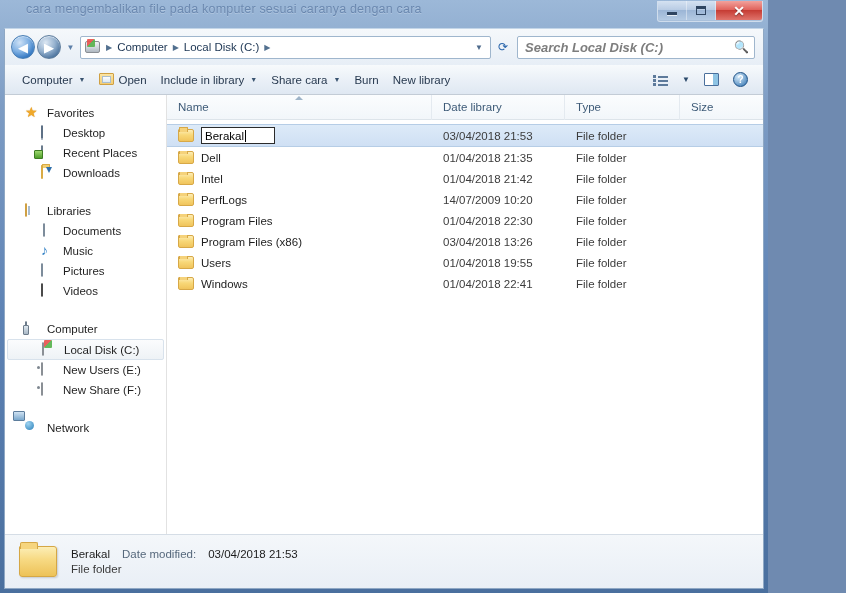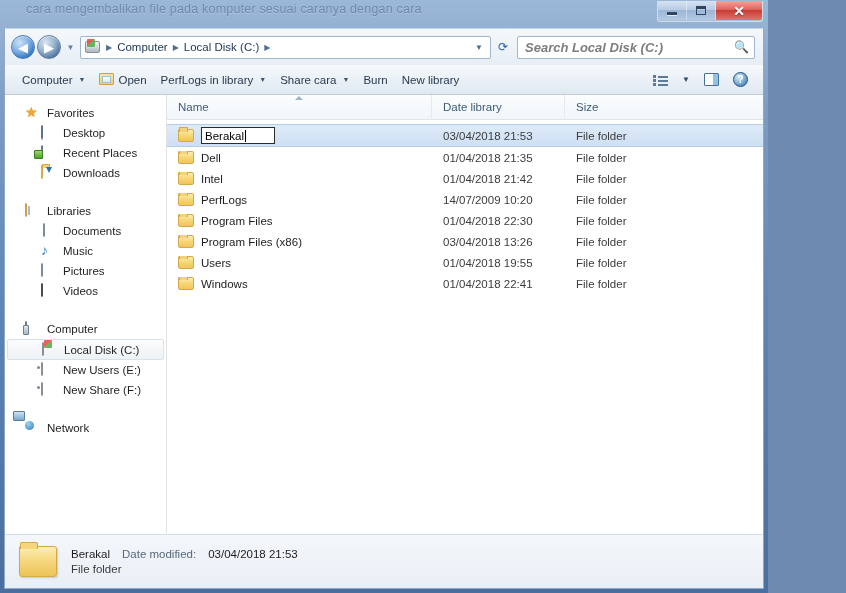--- a/index.html
+++ b/index.html
@@ -456,21 +456,21 @@
         <span>Computer</span>
         <span class="car">▼</span>
       </div>
       <div class="tb">
         <span class="tb-ico-open">
           <span class="ico-lib" style="display:block;"></span>
         </span>
         <span>Open</span>
       </div>
       <div class="tb">
-        <span>PerfLogs in library</span>
+        <span>Include in library</span>
         <span class="car">▼</span>
       </div>
       <div class="tb">
         <span>Share cara</span>
         <span class="car">▼</span>
       </div>
       <div class="tb">
         <span>Burn</span>
       </div>
       <div class="tb">
@@ -581,20 +581,23 @@
 
       <div class="listpane">
 
         <div class="headerrow">
           <div class="hcell hc-name">
             <span class="sortmark"></span>
             <span>Name</span>
           </div>
           <div class="hcell hc-date">
             <span>Date library</span>
+          </div>
+          <div class="hcell hc-type">
+            <span>Type</span>
           </div>
           <div class="hcell hc-size">
             <span>Size</span>
           </div>
         </div>
 
         <div class="rows">
 
           <div class="row selected">
             <div class="cell c-name">

